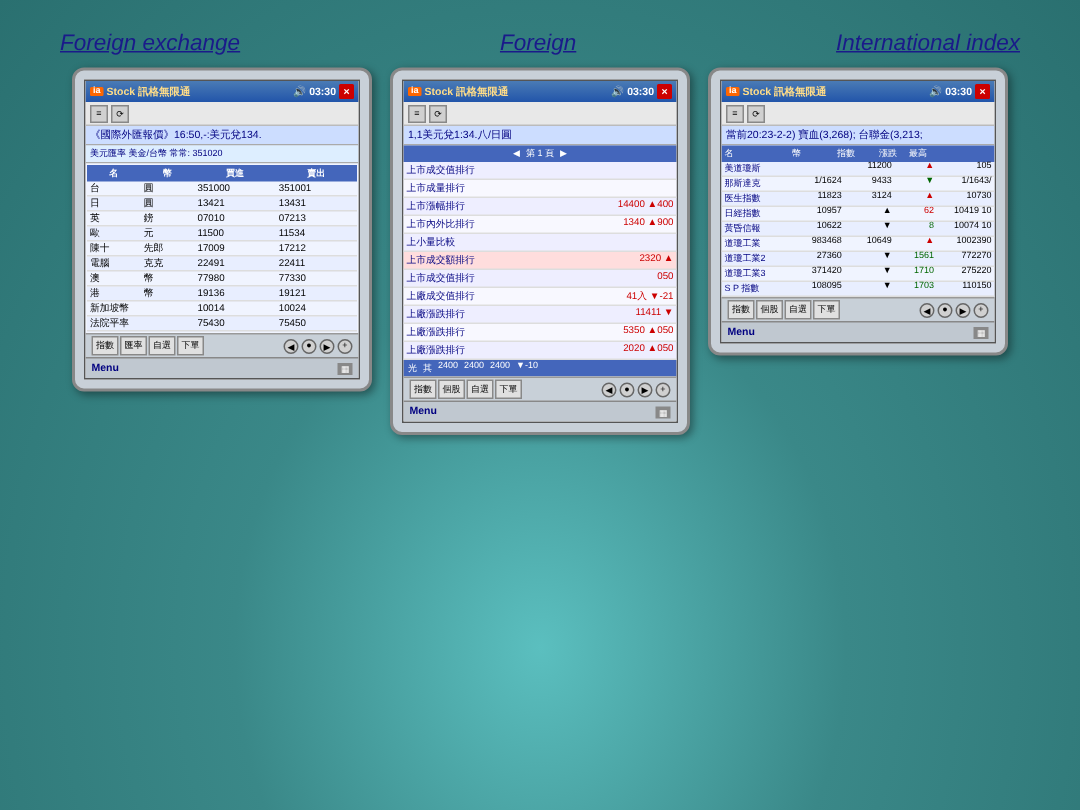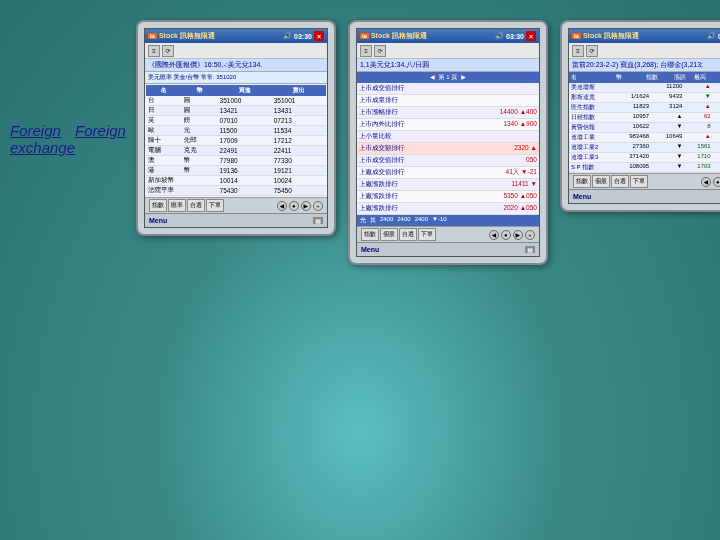--- a/index.html
+++ b/index.html
@@ -19,21 +19,21 @@
       position: absolute;
       inset: 0;
       background: radial-gradient(ellipse at 50% 80%, #5bbfbf 0%, #3a8888 40%, #2a7070 100%);
       z-index: 0;
     }
 
     .main-container {
       position: relative;
       z-index: 1;
       display: flex;
-      flex-direction: row;
+      flex-direction: column;
       align-items: center;
       padding-top: 20px;
     }
 
     .labels-row {
       display: flex;
       width: 660px;
       justify-content: space-between;
       margin-bottom: 8px;
       padding: 0 10px;
@@ -301,20 +301,21 @@
     .hi { color: #000; min-width: 35px; text-align: right; }
   </style>
 </head>
 <body>
 
 <div class="main-container">
 
   <div class="labels-row">
     <span class="section-label">Foreign exchange</span>
     <span class="section-label">Foreign</span>
+    <span class="section-label">International index</span>
   </div>
 
   <div class="phones-row">
 
     <div class="phone">
       <div class="phone-screen">
 
         <div class="wince-titlebar">
           <div class="wince-title-left">
             <span class="wince-logo">ia</span>

